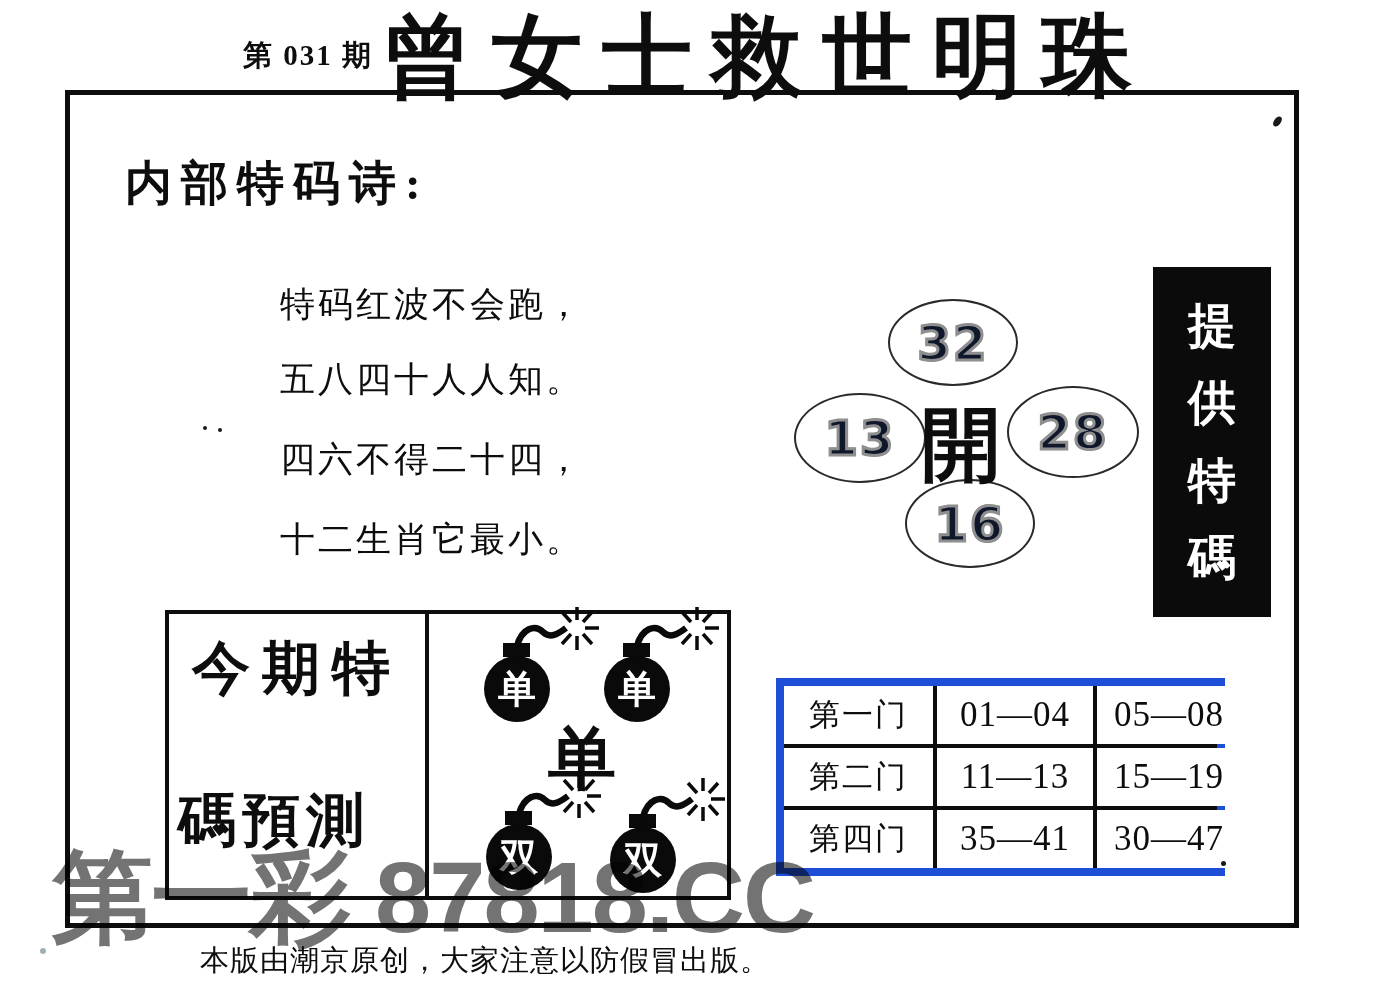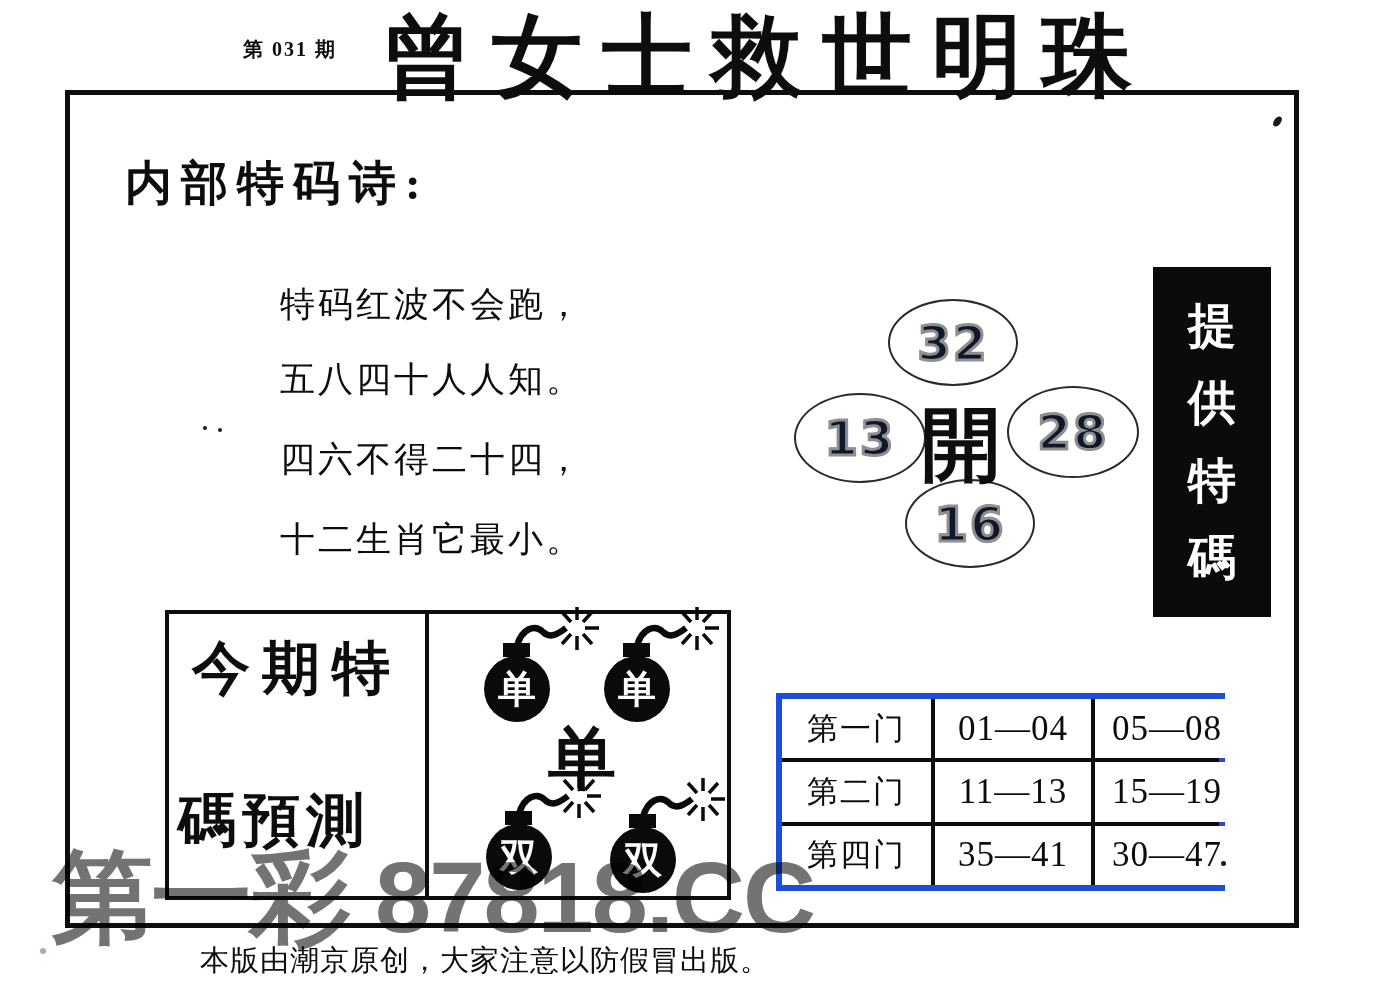--- a/index.html
+++ b/index.html
@@ -3,21 +3,21 @@
 <meta charset="utf-8">
 <style>
   html,body{margin:0;padding:0;background:#ffffff;}
   #page{
     position:relative;width:1388px;height:989px;background:#ffffff;
     overflow:hidden;font-family:"Liberation Serif", serif;color:#0d0d0d;
   }
   .abs{position:absolute;}
 
   
-  .issue{left:243px;top:36px;font-size:20px;letter-spacing:2px;font-weight:bold;}
+  .issue{left:243px;top:36px;font-size:29px;letter-spacing:2px;font-weight:bold;}
   .title{left:382px;top:-4px;font-size:90px;font-weight:900;letter-spacing:20px;white-space:nowrap;}
 
   
   .main-box{left:65px;top:90px;width:1224px;height:828px;border:5px solid #0d0d0d;}
 
   
   .poem-heading{left:125px;top:152px;font-size:47px;font-weight:bold;letter-spacing:9px;white-space:nowrap;}
   .poem-line{left:280px;font-size:35px;letter-spacing:3px;white-space:nowrap;}
   .pl1{top:281px;} .pl2{top:356px;} .pl3{top:436px;} .pl4{top:516px;}
 
@@ -48,23 +48,23 @@
   .pred-divider{position:absolute;left:256px;top:0;width:4px;height:100%;background:#0d0d0d;}
   .pred-top{left:192px;top:630px;font-size:58px;font-weight:bold;letter-spacing:12px;white-space:nowrap;}
   .pred-bottom{left:178px;top:782px;font-size:58px;font-weight:bold;letter-spacing:6px;white-space:nowrap;}
   .bomb{position:absolute;width:125px;height:125px;}
   .b1{left:480px;top:606px;} .b2{left:600px;top:606px;}
   .b3{left:482px;top:774px;} .b4{left:606px;top:777px;}
   .center-odd{left:548px;top:714px;font-size:68px;font-weight:bold;}
 
   
   .gate-table{
-    left:776px;top:693px;width:449px;height:198px;
+    left:776px;top:678px;width:449px;height:198px;
     display:grid;grid-template-columns:149px 156px 144px;grid-template-rows:1fr 1fr 1fr;
-    border:6px solid #1d4ed8;box-sizing:border-box;background:#0d0d0d;grid-gap:4px;
+    border:8px solid #1d4ed8;box-sizing:border-box;background:#0d0d0d;grid-gap:4px;
   }
   .gate-cell{
     background:#ffffff;display:flex;align-items:center;justify-content:center;
     font-size:33px;white-space:nowrap;
   }
   .gate-label{font-size:31px;letter-spacing:2px;}
   .gate-range{font-size:35px;letter-spacing:1px;}
 
   
   .watermark{

